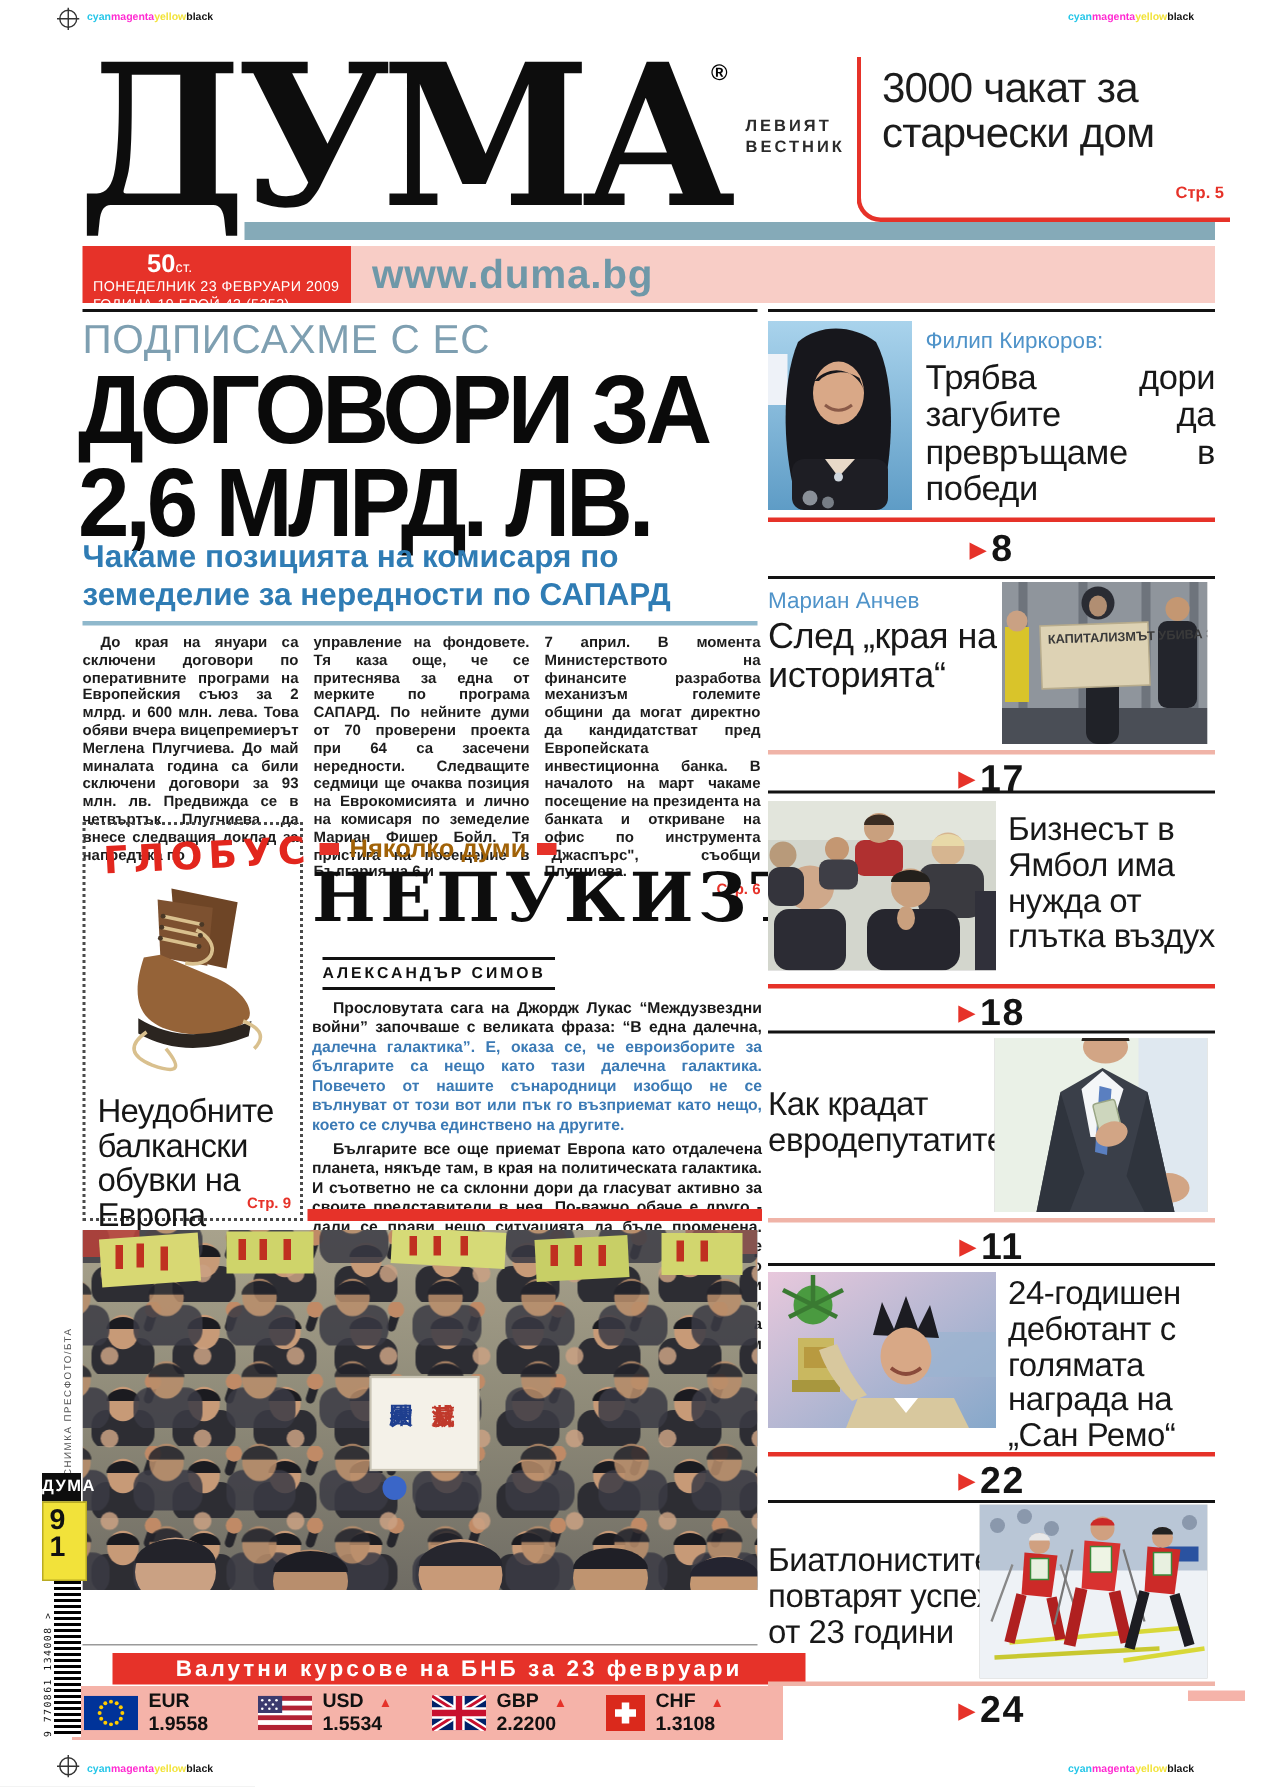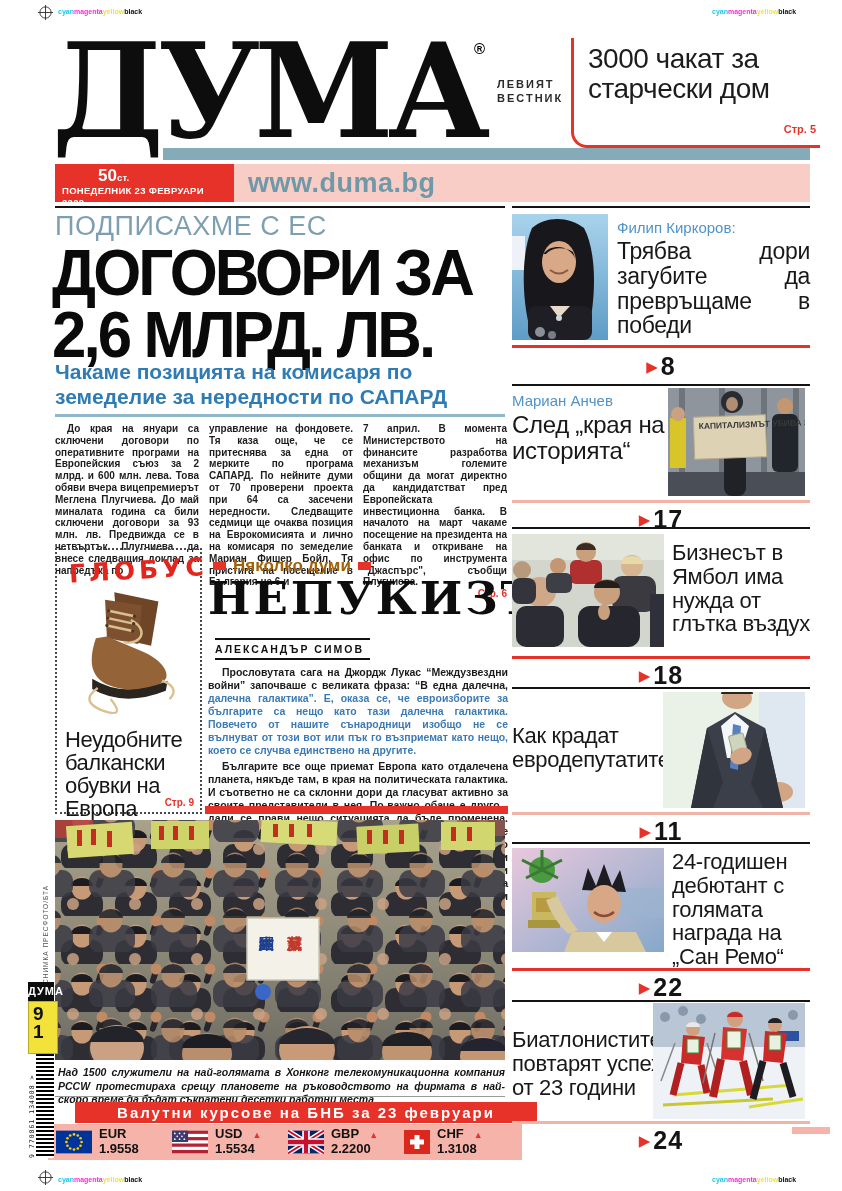--- a/index.html
+++ b/index.html
@@ -10,21 +10,21 @@
   .cmyk .c{color:#25c6e8}.cmyk .m{color:#ff2bd1}.cmyk .y{color:#f2e33a}.cmyk .k{color:#111}
   .logo{font-family:"DejaVu Serif",serif;font-weight:bold;font-size:126px;line-height:.88;
         letter-spacing:-6px;color:#0d0d0d;transform:scaleY(1.04);transform-origin:left top;}
   .tagline{font-size:11px;font-weight:bold;color:#2b2b2b;letter-spacing:2px;line-height:1.25;}
   .teaser-box{border-left:3px solid #e63229;border-bottom:3px solid #e63229;
         border-bottom-left-radius:16px;padding:6px 4px 10px 14px;}
   .teaser-title{font-size:28px;line-height:1.06;color:#1c1c1c;letter-spacing:-.5px;}
   .pageref{color:#e63229;font-weight:bold;font-size:11px;}
   .redbox{background:#e63229;color:#fff;padding:3px 7px 2px;}
   .redbox .big{font-size:17px;font-weight:bold;line-height:1;margin-left:36px;}
-  .redbox .sm{font-size:9.5px;font-weight:bold;line-height:1.25;letter-spacing:.3px;}
+  .redbox .sm{font-size:9.5px;font-weight:normal;line-height:1.25;letter-spacing:.3px;}
   .site{font-size:27px;font-weight:bold;color:#6f98a8;letter-spacing:.5px;}
   .kicker{font-size:27px;color:#7e9fb1;letter-spacing:.5px;}
   .lead-line{font-weight:900;font-size:65px;line-height:.96;color:#0a0a0a;letter-spacing:-3px;
         transform:scaleX(.95);transform-origin:left top;white-space:nowrap;}
   .subhead{font-size:21px;font-weight:bold;color:#2f7cb4;line-height:1.18;}
   .cols{display:flex;gap:10px;width:452px;}
   .col{flex:1;font-size:10px;font-weight:bold;line-height:1.18;text-align:justify;color:#1d1d1d;}
   .globus{border:2px dotted #4a4a4a;}
   .globus-label{color:#e2261d;font-weight:bold;font-size:25px;letter-spacing:4px;
         transform:rotate(-3deg);font-family:"DejaVu Sans",sans-serif;}
@@ -227,21 +227,20 @@
           <path d="M127,228 a25,14 0 0 1 50,0 z" fill="#1d1d24"></path>
         <ellipse cx="252" cy="230" rx="28" ry="24" fill="#c89a78"></ellipse>
           <path d="M224,224 a28,16 0 0 1 56,0 z" fill="#26262e"></path>
         <ellipse cx="352" cy="232" rx="25" ry="21" fill="#bf9470"></ellipse>
           <path d="M327,226 a25,14 0 0 1 50,0 z" fill="#1f1f26"></path>
         <ellipse cx="428" cy="236" rx="23" ry="19" fill="#c49772"></ellipse>
           <path d="M405,231 a23,13 0 0 1 46,0 z" fill="#242430"></path>
       </g>
     </svg>
   </div>
-  <div class="abs caption" style="left:58px;top:1066px;width:447px">Над 1500 служители на най-голямата в Хонконг телекомуникационна компания PCCW протестираха срещу плановете на ръководството на фирмата в най-скоро време да бъдат съкратени десетки работни места</div>
 
   <div class="abs" style="left:55px;top:1096px;width:450px;height:1px;background:#9a9a9a"></div>
   <div class="abs cur-title" style="left:75px;top:1102px;width:462px;height:21px">Валутни курсове на БНБ за 23 февруари</div>
   <div class="abs cur-strip" style="left:48px;top:1124px;width:458px;height:36px">
     <div class="cur-item">
       <svg width="36" height="24" viewBox="0 0 38 24">
           <rect width="38" height="24" fill="#003399"></rect>
           <g fill="#ffcc00">
             <circle cx="27" cy="12" r="1.4"></circle>
             <circle cx="25.9" cy="16" r="1.4"></circle>

